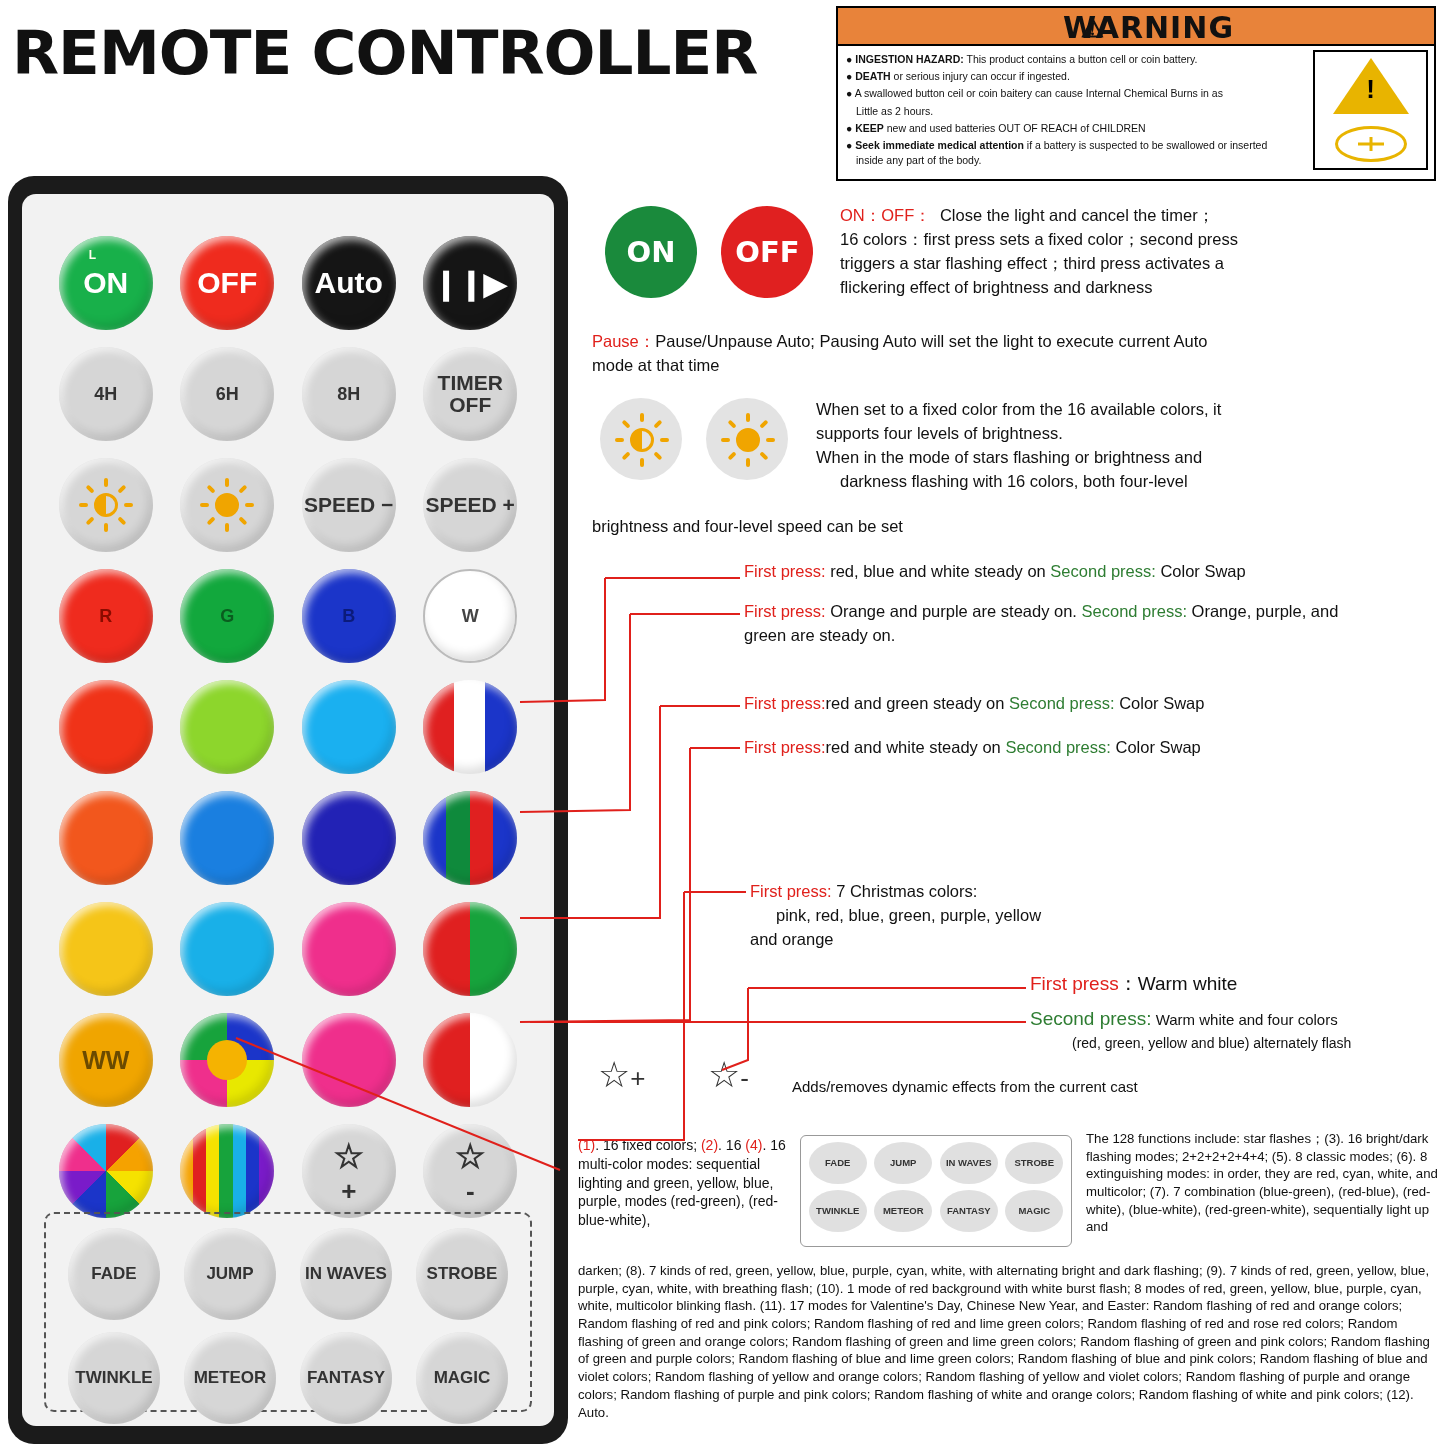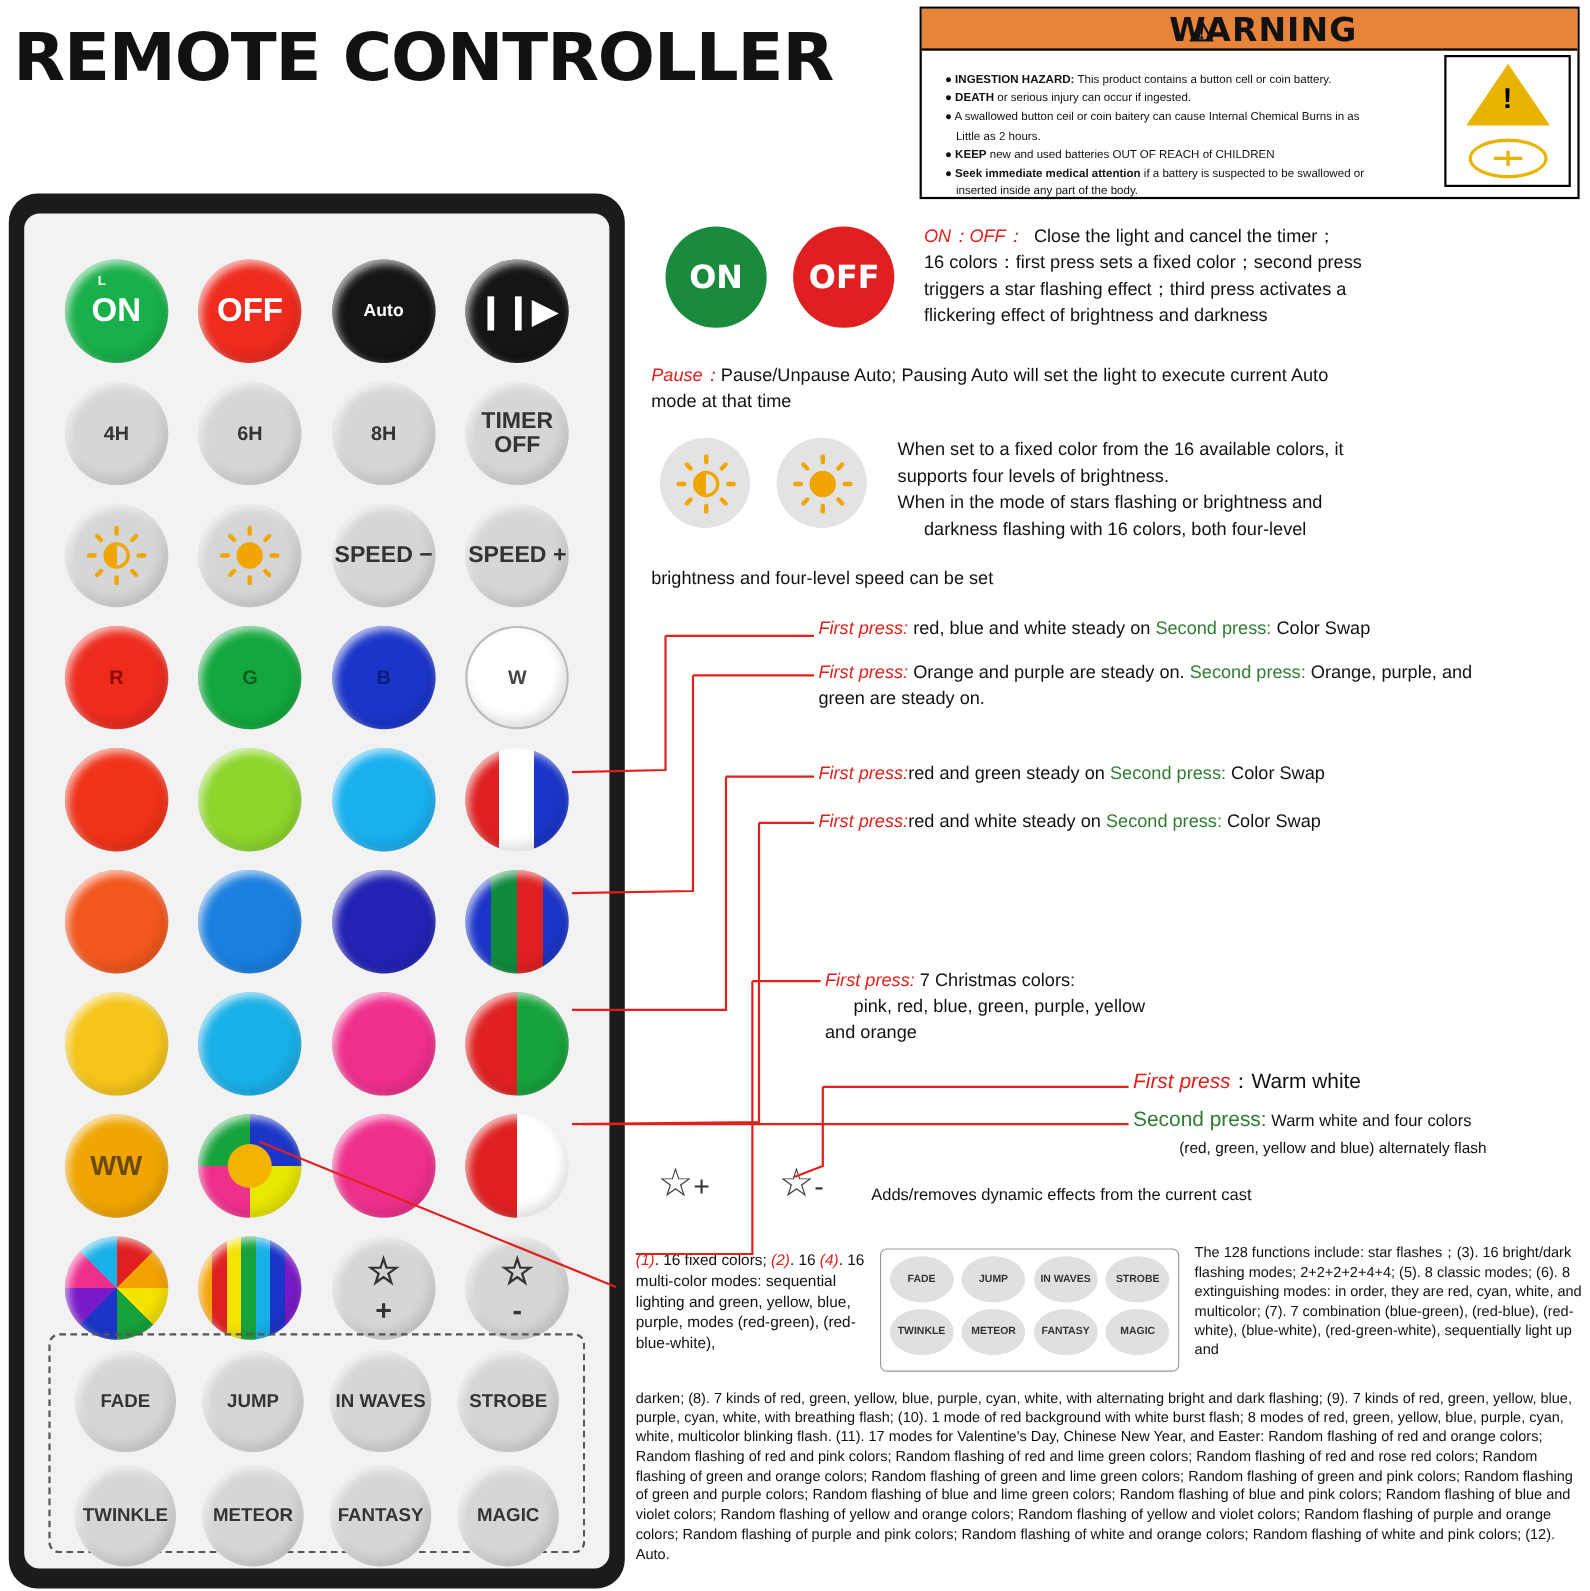--- a/index.html
+++ b/index.html
@@ -84,21 +84,21 @@
   .key {
     width:94px; height:94px; border-radius:50%;
     display:flex; align-items:center; justify-content:center; flex-direction:column;
     font-weight:bold; font-size:18px; color:#333; margin:0 auto;
     background:#d6d6d6; position:relative; overflow:hidden;
     box-shadow: inset -4px -6px 10px rgba(0,0,0,.12), inset 3px 4px 8px rgba(255,255,255,.7);
   }
   .key.small { font-size:21px; line-height:1.05; text-align:center; }
   .key.on { background:#18b04a; color:#fff; font-size:30px; }
   .key.off { background:#ef2b1e; color:#fff; font-size:30px; }
-  .key.auto { background:#151515; color:#fff; font-size:16px;justify-content:center; }
+  .key.auto { background:#151515; color:#fff; font-size:30px;justify-content:center; }
   .key.pause { background:#151515; color:#fff; font-size:30px; }
   .key .sup { position:absolute; top:12px; left:30px; font-size:12px; color:#ffe; }
   .key.r { background:#ef2b1e; color:#8a0b00; }
   .key.g { background:#12a83d; color:#0a5c1f; }
   .key.b { background:#1b35c9; color:#0b1b7a; }
   .key.w { background:#ffffff; color:#444; border:2px solid #bbb; }
   .key.ww { background:#f0a500; color:#6a4a00; font-size:25px; }
   .key.colorplain { font-size:0; }
   .brt { background:#d6d6d6; }
   .sun { position:relative; width:46px; height:46px; }
@@ -117,21 +117,21 @@
   .mode-grid { display:grid; grid-template-columns:repeat(4,1fr); row-gap:12px; }
   .mkey {
     width:92px;height:92px;border-radius:50%;background:#d6d6d6;margin:0 auto;
     display:flex;align-items:center;justify-content:center;text-align:center;
     font-size:17px; font-weight:bold; color:#333; line-height:1.1;
     box-shadow: inset -4px -6px 10px rgba(0,0,0,.12), inset 3px 4px 8px rgba(255,255,255,.7);
   }
 
   
   .rt { position:absolute; font-size:16.5px; line-height:1.45; color:#111; }
-  .red { color:#e0201b;font-style:italic; }
+  .red { color:#e0201b; }
   .green { color:#2e7d32; }
 
   #onoff-icons { position:absolute; left:605px; top:206px; }
   .ficon { width:92px;height:92px;border-radius:50%; display:inline-flex; align-items:center;justify-content:center;
      color:#fff; font-weight:bold; font-size:29px; font-family:"DejaVu Sans", sans-serif;}
   .ficon.on { background:#1a8a3c; }
   .ficon.off { background:#e02020; margin-left:20px; }
 
   .brt-icon { width:82px;height:82px;border-radius:50%;background:#e3e3e3; display:inline-flex;
      align-items:center;justify-content:center; }
@@ -157,21 +157,21 @@
 <body>
 
 <div id="title">REMOTE CONTROLLER</div>
 
 <div id="warning">
   <div id="warning-head">
     <span class="wtri">⚠</span>
     <span class="wtext">WARNING</span>
   </div>
   <div id="warning-body">
-    <ul style="margin:13px;padding:0">
+    <ul style="margin:0;padding:0">
       <li>● <span class="b">INGESTION HAZARD:</span><span> This product contains a button cell or coin battery.</span></li>
       <li>● <span class="b">DEATH</span><span> or serious injury can occur if ingested.</span></li>
       <li>● <span>A swallowed button ceil or coin baitery can cause Internal Chemical Burns in as</span></li>
       <li style="padding-left:20px"><span>Little as 2 hours.</span></li>
       <li>● <span class="b">KEEP</span><span> new and used batteries OUT OF REACH of CHILDREN</span></li>
       <li>● <span class="b">Seek immediate medical attention</span><span> if a battery is suspected to be  swallowed or inserted inside any part of the body.</span></li>
     </ul>
   </div>
   <div id="warning-icon">
     <div class="tri"></div>

